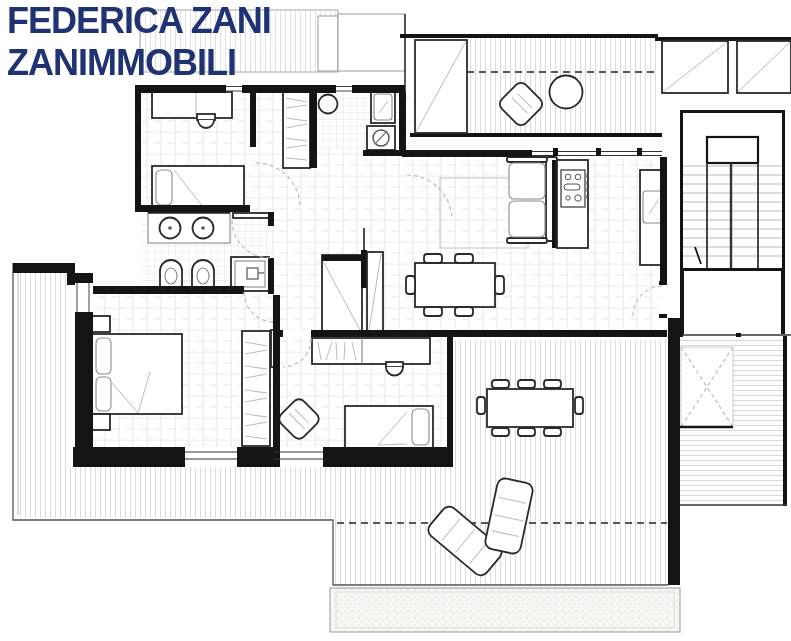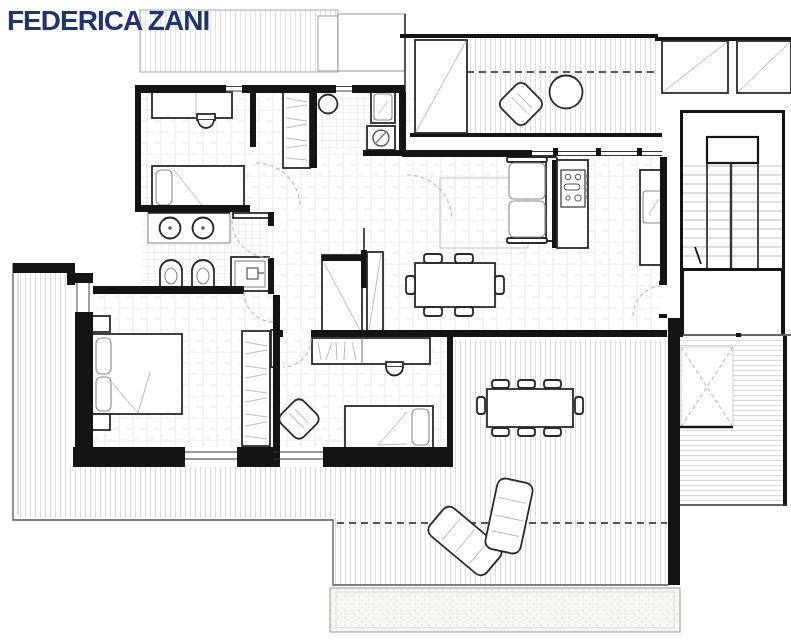--- a/index.html
+++ b/index.html
@@ -1,21 +1,21 @@
 <!DOCTYPE html>
 <html><head>
 <meta charset="utf-8">
 <style>
   html,body{margin:0;padding:0;background:#fff;}
   .stage{position:relative;width:791px;height:641px;background:#fff;overflow:hidden;
          font-family:"Liberation Sans",sans-serif;}
   .plan-svg{position:absolute;top:0;left:0;}
   .brand{position:absolute;top:0px;left:7px;z-index:10;
          font-family:"Liberation Sans",sans-serif;font-weight:700;
-         font-size:28px;line-height:42px;letter-spacing:-1px;color:#1f3374;
+         font-size:36px;line-height:42px;letter-spacing:-1px;color:#1f3374;
          white-space:nowrap;}
   .brand div{height:42px;}
   
   .wall{fill:#141414;stroke:none;}
   .furn{fill:#ffffff;stroke:#2a2a2a;stroke-width:1.8;}
   .furn-lite{fill:#ffffff;stroke:#8a8a8a;stroke-width:1.1;}
   .thin{fill:none;stroke:#555;stroke-width:1.3;}
   .hair{fill:none;stroke:#bbbbbb;stroke-width:1;}
   .dash{fill:none;stroke:#bdbdbd;stroke-width:1.2;stroke-dasharray:4 3;}
   .darkdash{fill:none;stroke:#222;stroke-width:1.3;stroke-dasharray:7 5;}
@@ -395,15 +395,16 @@
       <path d="M407,175 A45,45 0 0 1 452,220" class="dash"></path>
       <path d="M232,220 A38,38 0 0 0 270,258" class="dash"></path>
       <path d="M244,292 A30,30 0 0 0 274,322" class="dash"></path>
       <path d="M311,339 A28,28 0 0 1 283,367" class="dash"></path>
       <path d="M662,286 A30,30 0 0 0 633,316" class="dash"></path>
     </g>
   </svg>
 
   <div class="brand">
     <div>FEDERICA ZANI</div>
+    <div>ZANIMMOBILI</div>
   </div>
 
 </div>
 
 </body></html>

